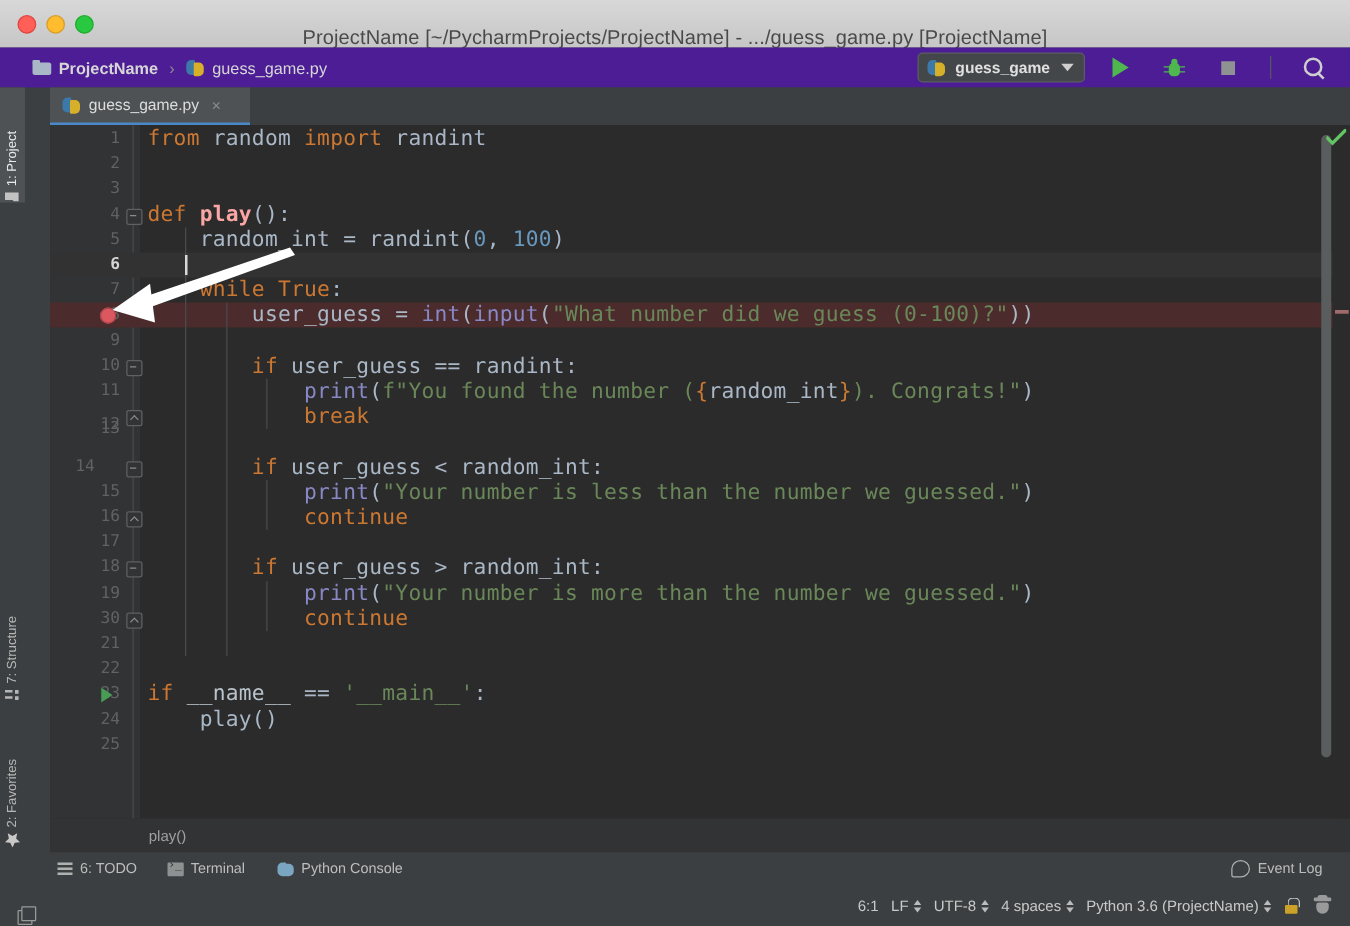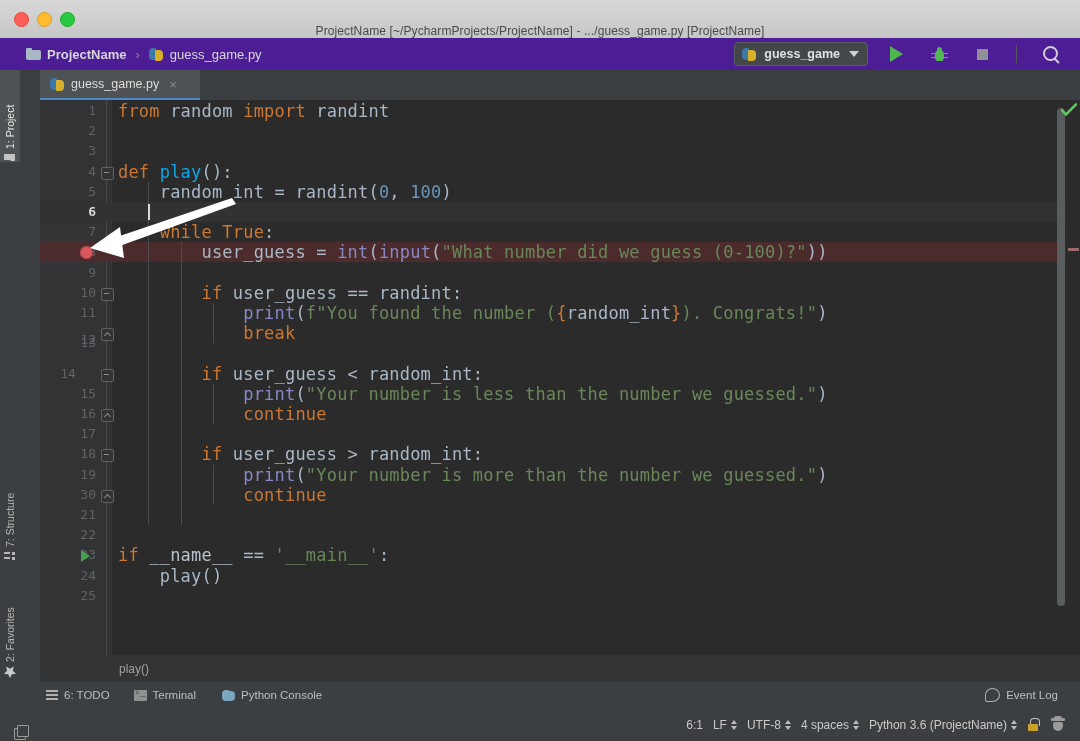--- a/index.html
+++ b/index.html
@@ -16,21 +16,21 @@
     background:linear-gradient(#d8d8d8,#c6c6c6);
     border-bottom:1px solid #a7a7a7;
     display:flex;align-items:center;justify-content:center;
   }
   .traffic{position:absolute;left:14px;top:12px;display:flex;gap:8px;}
   .tl{width:13px;height:13px;border-radius:50%;}
   .tl.red{background:#ff5f57;border:1px solid #e0443e;}
   .tl.yellow{background:#febc2e;border:1px solid #d89d25;}
   .tl.green{background:#28c840;border:1px solid #1dad2b;}
   .title-text{
-    font-size:12px;color:#4a4a4a;letter-spacing:.1px;white-space:nowrap;margin-top:24px;
+    font-size:16px;color:#4a4a4a;letter-spacing:.1px;white-space:nowrap;margin-top:24px;
   }
 
   
   .navbar{
     position:absolute;left:0;top:38px;width:1080px;height:32px;
     background:#4c1d95;display:flex;align-items:center;
   }
   .nav-left{display:flex;align-items:center;padding-left:26px;gap:6px;}
   .folder-ico{
     width:15px;height:12px;position:relative;display:inline-block;
@@ -141,21 +141,21 @@
   }
   .fold-up::after{
     content:"";position:absolute;left:3px;top:4px;width:4px;height:4px;
     border-left:1px solid #888c8e;border-top:1px solid #888c8e;transform:rotate(45deg);
   }
   .indent-guide{position:absolute;width:1px;background:#4b4b4b;}
   .text-caret{position:absolute;width:2px;height:16px;background:#d8d8d8;}
 
   
   .k{color:#cc7832;}      
-  .fn{color:#0ea5e9;}     
+  .fn{color:#fca5a5;font-weight:bold;}     
   .num{color:#6897bb;}    
   .st{color:#6a8759;}     
   .bi{color:#8888c6;}     
   .id{color:#a9b7c6;}     
   .fb{color:#cc7832;}     
   .dunder{color:#b9c3cd;}
 
   
   .stripe{position:absolute;right:0;top:0;width:14px;height:555px;background:#2b2b2b;}
   .ok-check{position:absolute;right:3px;top:3px;width:16px;height:14px;}

